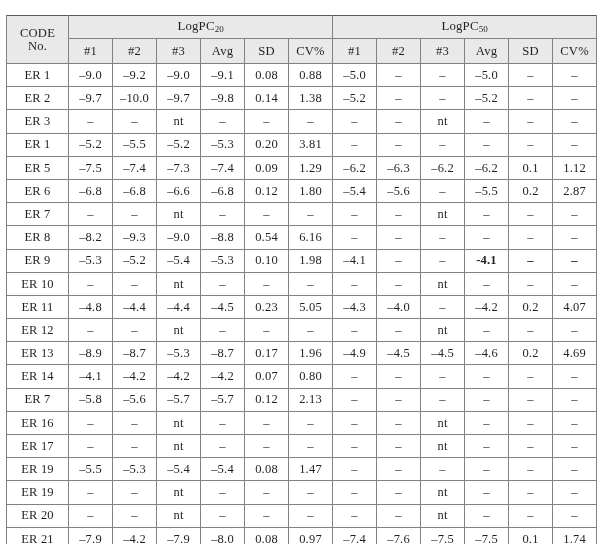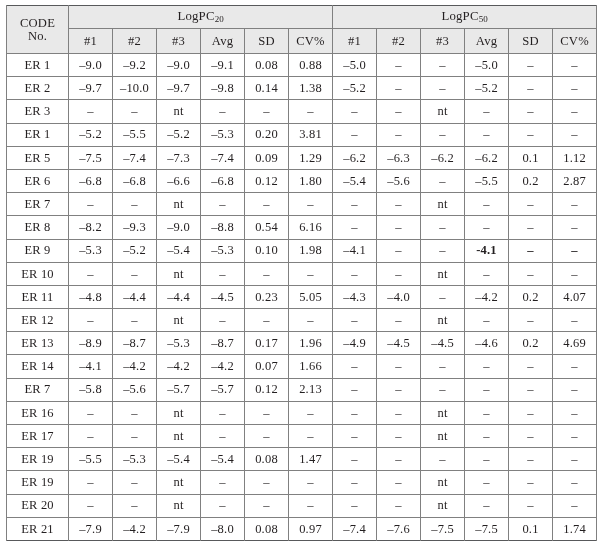--- a/index.html
+++ b/index.html
@@ -8,21 +8,21 @@
     background: #ffffff;
   }
   body {
     width: 601px;
     height: 544px;
     font-family: "Liberation Serif", "DejaVu Serif", serif;
     color: #231f20;
     overflow: hidden;
   }
   #table-wrap {
-    padding: 5px 6px 6px 6px;
+    padding: 15px 6px 6px 6px;
     box-sizing: border-box;
     width: 502px;
     height: 544px;
   }
   table.data-table {
     border-collapse: collapse;
     width: 589px;
     table-layout: fixed;
     font-size: 12.4px;
   }
@@ -324,21 +324,21 @@
           <td>0.2</td>
           <td>4.69</td>
         </tr>
         <tr>
           <td class="code-cell">ER 14</td>
           <td class="sep-left">–4.1</td>
           <td>–4.2</td>
           <td>–4.2</td>
           <td>–4.2</td>
           <td>0.07</td>
-          <td>1.66</td>
+          <td>0.80</td>
           <td class="sep-left">–</td>
           <td>–</td>
           <td>–</td>
           <td>–</td>
           <td>–</td>
           <td>–</td>
         </tr>
         <tr>
           <td class="code-cell">ER 7</td>
           <td class="sep-left">–5.8</td>

